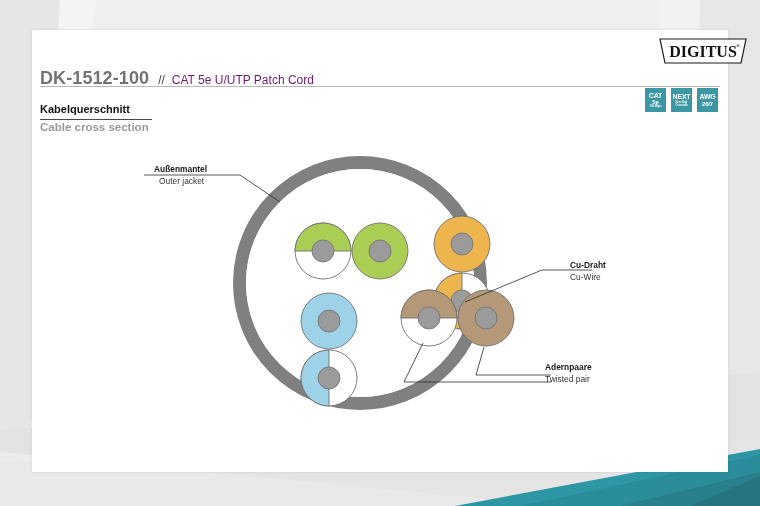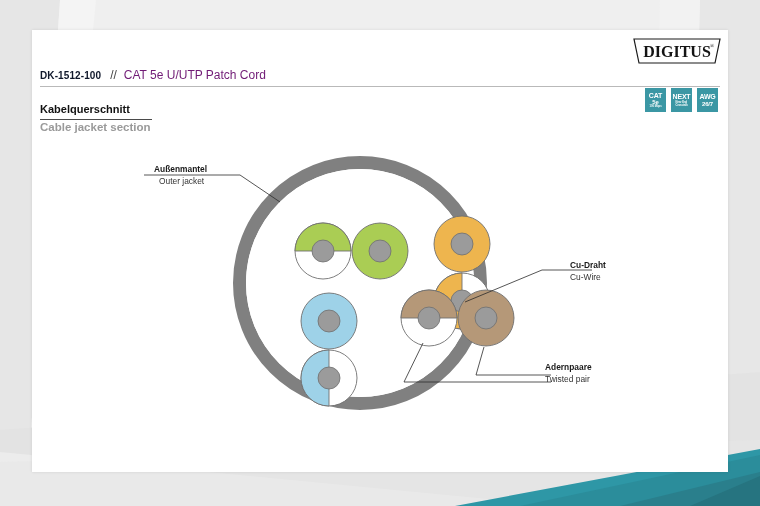--- a/index.html
+++ b/index.html
@@ -45,22 +45,22 @@
   #header-row {
     position: absolute;
     left: 40px;
     top: 68px;
     width: 560px;
     height: 20px;
     display: flex;
     align-items: baseline;
   }
   .hdr-code {
-    color: #0f172a;
-    font-size: 10px;
+    color: #737373;
+    font-size: 18px;
     font-weight: bold;
     letter-spacing: 0.1px;
     white-space: nowrap;
   }
   .hdr-sep {
     color: #444444;
     font-size: 12px;
     margin: 0 7px 0 9px;
     white-space: nowrap;
   }
@@ -102,21 +102,21 @@
     top: 121px;
     font-size: 11.5px;
     font-weight: bold;
     color: #9a9a9a;
     white-space: nowrap;
   }
 
   
   #logo {
     position: absolute;
-    left: 631px;
+    left: 657px;
     top: 36px;
     width: 92px;
     height: 30px;
   }
   #logo svg { display: block; }
 
   
   #badges {
     position: absolute;
     left: 644px;
@@ -209,21 +209,21 @@
 
   <div id="header-row">
     <span class="hdr-code">DK-1512-100</span>
     <span class="hdr-sep">//</span>
     <span class="hdr-title">CAT 5e U/UTP Patch Cord</span>
   </div>
   <div id="header-rule"></div>
 
   <div id="section-de">Kabelquerschnitt</div>
   <div id="section-rule"></div>
-  <div id="section-en">Cable jacket section</div>
+  <div id="section-en">Cable cross section</div>
 
   <div id="logo">
     <svg viewBox="0 0 92 30" xmlns="http://www.w3.org/2000/svg">
       <polygon points="3,3 89,3 84,27 8,27" fill="#ffffff" stroke="#1a1a1a" stroke-width="1.2"></polygon>
       <text x="46" y="21" text-anchor="middle" font-family="&quot;Liberation Serif&quot;, serif" font-size="16" font-weight="bold" fill="#141414">DIGITUS</text>
       <text x="81" y="12" text-anchor="middle" font-family="&quot;Liberation Serif&quot;, serif" font-size="6" fill="#141414">®</text>
     </svg>
   </div>
 
   <div id="badges">

